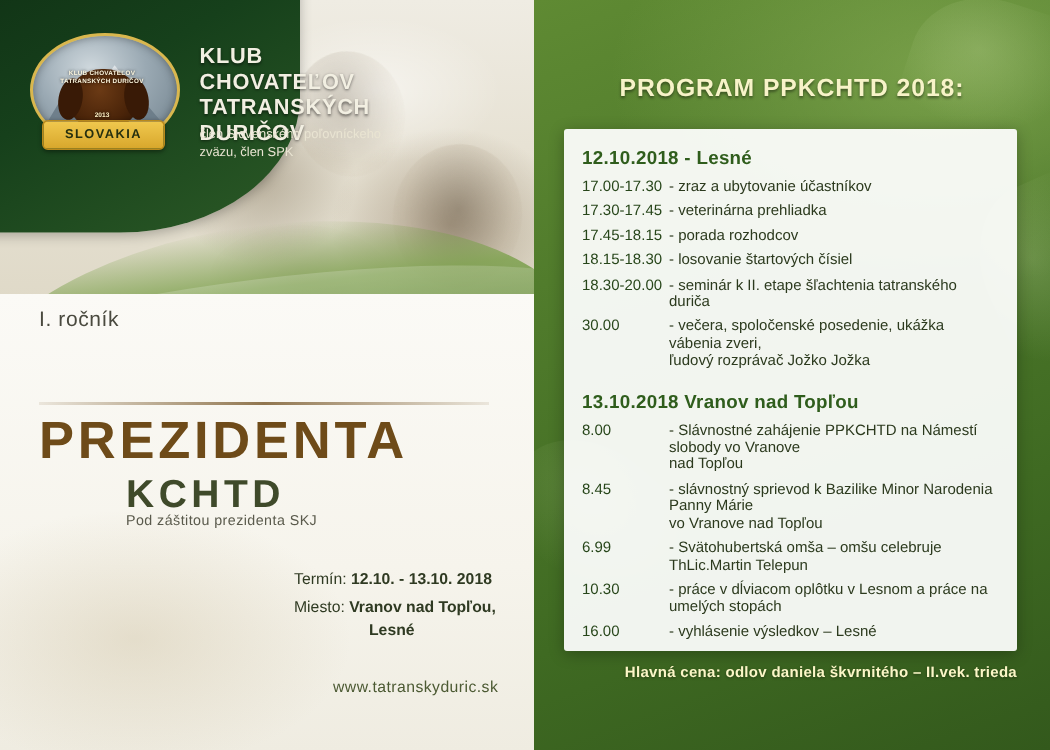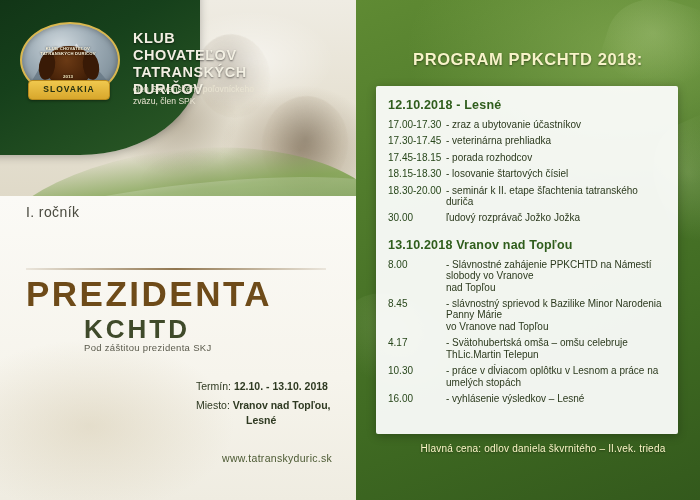--- a/index.html
+++ b/index.html
@@ -350,26 +350,26 @@
   .row .time {
     width: 58px;
     flex: 0 0 58px;
     color: #27461a;
     font-weight: normal;
   }
   .row .desc { flex: 1; }
   .row .desc .cont { display: block; }
   .footer-note {
     position: absolute;
-    left: 36px; top: 443px;
+    left: 20px; top: 443px;
     width: 302px;
     color: #fbf6c7;
     font-size: 10px;
-    font-weight: normal;
-    text-align: center;
+    font-weight: bold;
+    text-align: right;
     letter-spacing: 0.2px;
     text-shadow: 0 1px 2px rgba(0,0,0,0.4);
   }
 </style>
 </head>
 <body>
 
 <div class="page">
 
   <div class="left-poster">
@@ -449,20 +449,21 @@
         <div class="time">18.15-18.30</div>
         <div class="desc"><span>- losovanie štartových čísiel</span></div>
       </div>
       <div class="row">
         <div class="time">18.30-20.00</div>
         <div class="desc"><span>- seminár k II. etape šľachtenia tatranského duriča</span></div>
       </div>
       <div class="row">
         <div class="time">30.00</div>
         <div class="desc">
+          <span>- večera, spoločenské posedenie, ukážka vábenia zveri,</span>
           <span class="cont">ľudový rozprávač Jožko Jožka</span>
         </div>
       </div>
 
       <div class="day-head second">13.10.2018 Vranov nad Topľou</div>
 
       <div class="row">
         <div class="time">8.00</div>
         <div class="desc">
           <span>- Slávnostné zahájenie PPKCHTD na Námestí slobody  vo Vranove</span>
@@ -470,21 +471,21 @@
         </div>
       </div>
       <div class="row">
         <div class="time">8.45</div>
         <div class="desc">
           <span>- slávnostný sprievod k Bazilike Minor Narodenia Panny Márie</span>
           <span class="cont">vo Vranove nad Topľou</span>
         </div>
       </div>
       <div class="row">
-        <div class="time">4.17</div>
+        <div class="time">6.99</div>
         <div class="desc"><span>- Svätohubertská omša – omšu celebruje ThLic.Martin Telepun</span></div>
       </div>
       <div class="row">
         <div class="time">10.30</div>
         <div class="desc"><span>- práce v dĺviacom oplôtku v Lesnom a práce na umelých stopách</span></div>
       </div>
       <div class="row">
         <div class="time">16.00</div>
         <div class="desc"><span>- vyhlásenie výsledkov – Lesné</span></div>
       </div>

